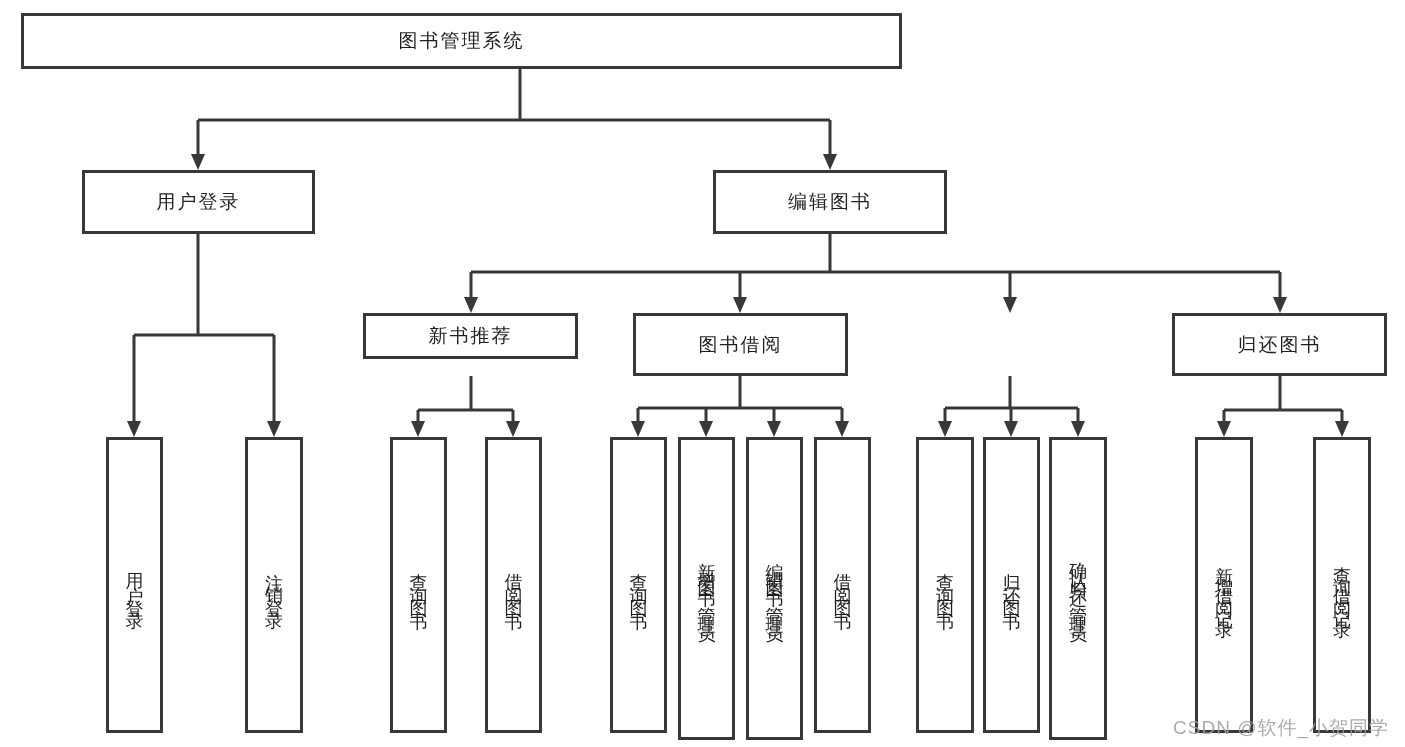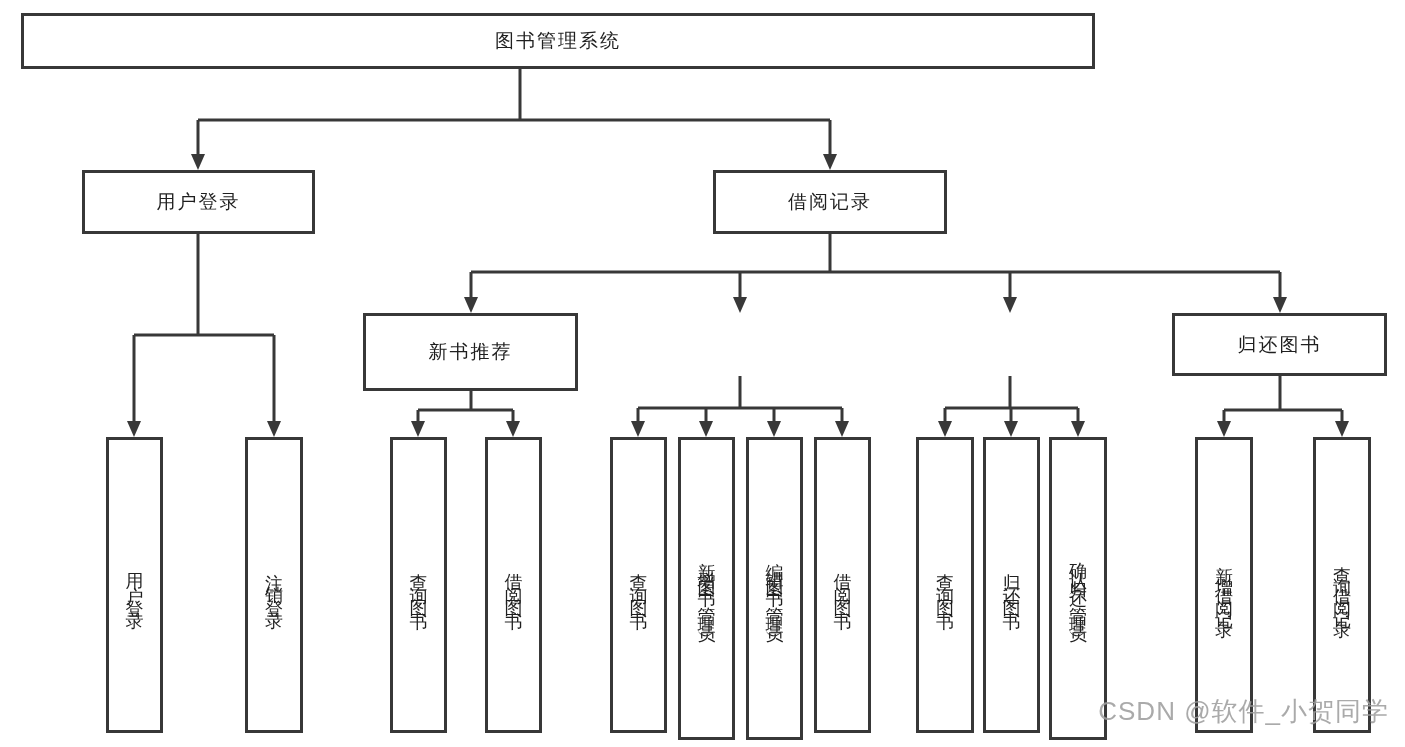--- a/index.html
+++ b/index.html
@@ -35,22 +35,22 @@
   .node.v {
     font-size: 18px;
     writing-mode: vertical-lr;
     text-orientation: mixed;
     letter-spacing: 13px;
     line-height: 1;
   }
   #watermark {
     position: absolute;
     right: 16px;
-    bottom: 18px;
-    font-size: 26px;
+    bottom: 6px;
+    font-size: 19px;
     letter-spacing: 1px;
     color: rgba(158,158,158,0.88);
     z-index: 5;
     white-space: nowrap;
   }
   path.cline { stroke: #383838; stroke-width: 3; fill: none; }
   polygon.ahead { fill: #383838; stroke: none; }
 </style>
 </head>
 <body>
@@ -86,26 +86,27 @@
     <path class="cline" d="M1010 376 V408 M945 408 H1078 M945 408 V424 M1011 408 V424 M1078 408 V424"></path>
     <polygon class="ahead" points="938,421 952,421 945,437"></polygon>
     <polygon class="ahead" points="1004,421 1018,421 1011,437"></polygon>
     <polygon class="ahead" points="1071,421 1085,421 1078,437"></polygon>
 
     <path class="cline" d="M1280 376 V410 M1224 410 H1342 M1224 410 V424 M1342 410 V424"></path>
     <polygon class="ahead" points="1217,421 1231,421 1224,437"></polygon>
     <polygon class="ahead" points="1335,421 1349,421 1342,437"></polygon>
   </svg>
 
-  <div class="node h" style="left:21px; top:13px; width:1074px; height:56px;">图书管理系统</div>
+  <div class="node h" style="left:21px; top:13px; width:881px; height:56px;">图书管理系统</div>
 
   <div class="node h" style="left:82px; top:170px; width:233px; height:64px;">用户登录</div>
-  <div class="node h" style="left:713px; top:170px; width:234px; height:64px;">借阅记录</div>
+  <div class="node h" style="left:713px; top:170px; width:234px; height:64px;">编辑图书</div>
 
-  <div class="node h" style="left:363px; top:313px; width:215px; height:78px;">新书推荐</div>
+  <div class="node h" style="left:363px; top:313px; width:215px; height:46px;">新书推荐</div>
+  <div class="node h" style="left:633px; top:313px; width:215px; height:63px;">图书借阅</div>
   <div class="node h" style="left:1172px; top:313px; width:215px; height:63px;">归还图书</div>
 
   <div class="node v" style="left:106px; top:437px; width:57px; height:296px;">用户登录</div>
   <div class="node v" style="left:245px; top:437px; width:58px; height:296px;">注销登录</div>
 
   <div class="node v" style="left:390px; top:437px; width:57px; height:296px;">查询图书</div>
   <div class="node v" style="left:485px; top:437px; width:57px; height:296px;">借阅图书</div>
 
   <div class="node v" style="left:610px; top:437px; width:57px; height:296px;">查询图书</div>
   <div class="node v" style="left:678px; top:437px; width:57px; height:303px; letter-spacing:9px;">新增图书（管理员）</div>

